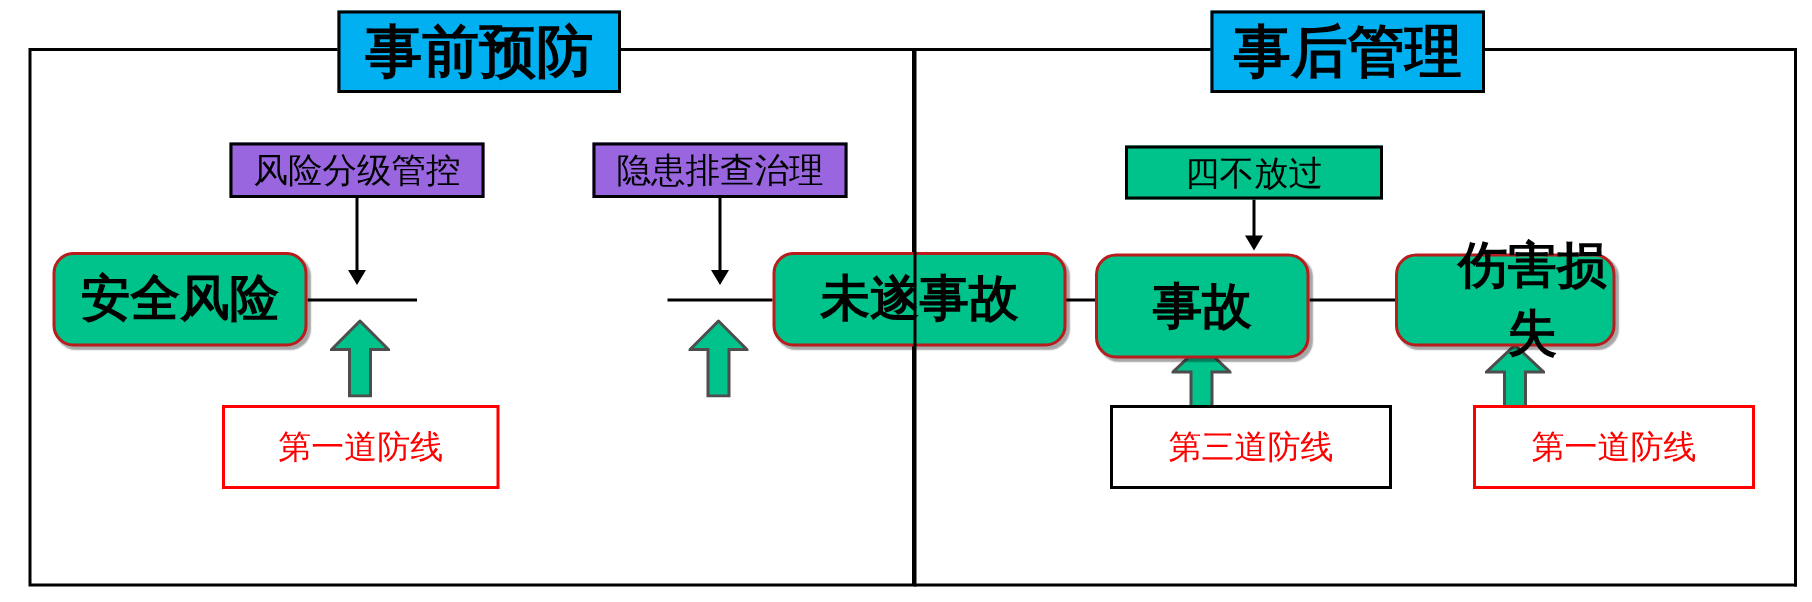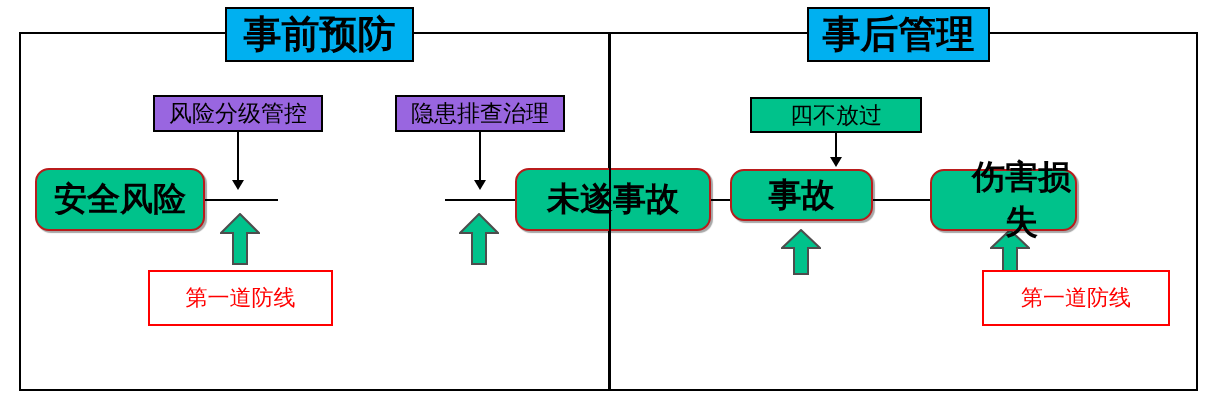--- a/index.html
+++ b/index.html
@@ -27,21 +27,21 @@
   .tag-green{background:var(--green);}
   .tag-risk{left:153px; top:95px; width:170px; height:37px;}
   .tag-hazard{left:395px; top:95px; width:170px; height:37px;}
   .tag-fournots{left:750px; top:97px; width:172px; height:36px;}
 
   .node{background:var(--green); border:2px solid #b91c1c; border-radius:14px;
         box-shadow:2px 2px 1px rgba(0,0,0,0.35); font-size:33px; font-weight:600; z-index:4;}
   .node-1{left:35px;  top:168px; width:170px; height:63px;}
   .node-2{left:278px; top:168px; width:167px; height:62px;}
   .node-3{left:515px; top:168px; width:196px; height:63px;}
-  .node-4{left:730px; top:169px; width:143px; height:52px;}
+  .node-4{left:730px; top:169px; width:143px; height:70px;}
   .node-5{left:930px; top:169px; width:147px; height:62px;padding-left:36px;}
 
   .connector{position:absolute; top:199px; height:2px; background:var(--line); z-index:2;}
   .conn-1{left:205px; width:73px;}
   .conn-2{left:445px; width:70px;}
   .conn-3{left:685px; width:45px;}
   .conn-4{left:873px; width:57px;}
 
   .bline{position:absolute; width:2px; background:var(--line); z-index:3;}
   .bhead{position:absolute; width:0; height:0; border-left:6px solid transparent;
@@ -108,15 +108,16 @@
         <polygon points="20,1 39,19 27,19 27,45 13,45 13,19 1,19"></polygon>
       </svg>
   </div>
   <div class="garrow" style="left:990px; top:229px;">
     <svg width="40" height="46" viewBox="0 0 40 46">
         <polygon points="20,1 39,19 27,19 27,45 13,45 13,19 1,19"></polygon>
       </svg>
   </div>
 
   <div class="box defense defense-red def-1">第一道防线</div>
+  <div class="box defense defense-black def-3">第三道防线</div>
   <div class="box defense defense-red def-4">第一道防线</div>
 
 </div>
 
 </body></html>

